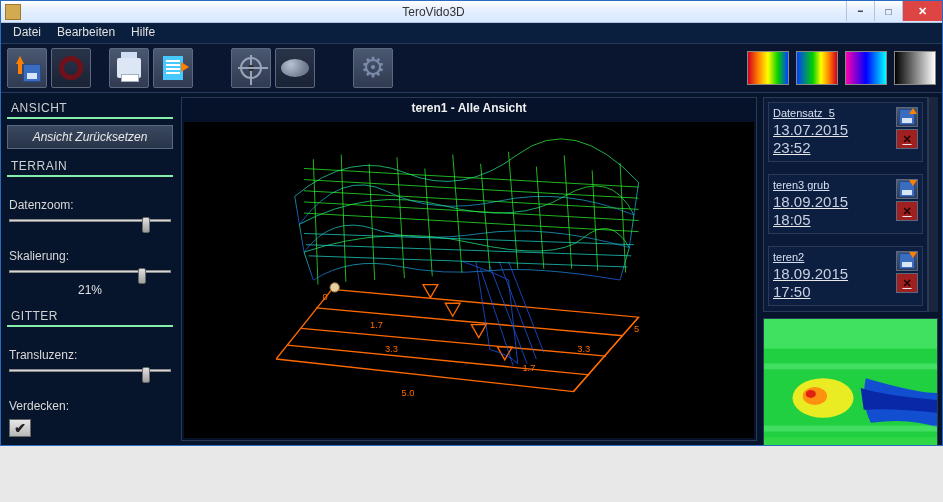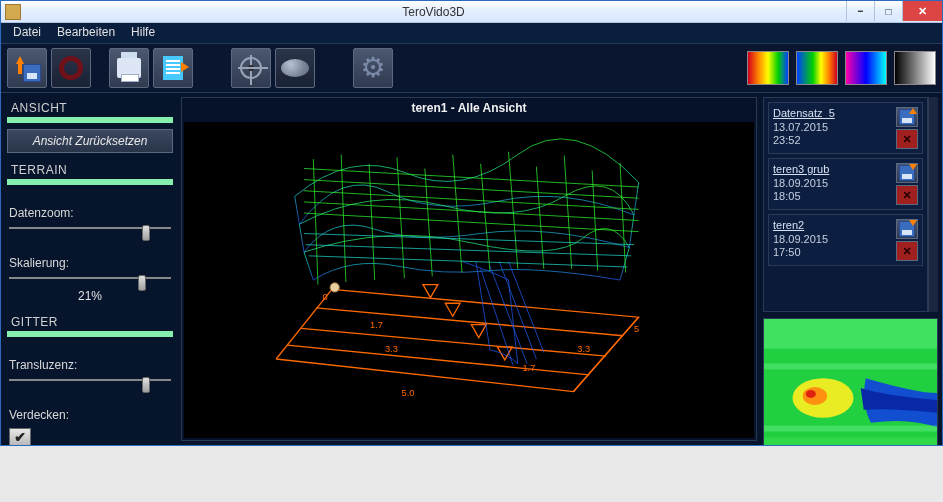--- a/index.html
+++ b/index.html
@@ -22,37 +22,37 @@
   .tb-btn.dark{ background:linear-gradient(#2a3448,#1a2235);}
   .tb-sep{ width:10px;}
   .tb-space{ flex:1;}
   .gradient-swatch{ width:42px; height:34px; border:1px solid #888; margin-left:3px; cursor:pointer;}
   .gs1{ background:linear-gradient(90deg,#d00020,#ff8000 25%,#ffff00 50%,#00d000 75%,#0040ff);}
   .gs2{ background:linear-gradient(90deg,#0040ff,#00d000 40%,#ffff00 60%,#ff8000 80%,#d00020);}
   .gs3{ background:linear-gradient(90deg,#ff00aa,#0000ff 50%,#00ffff);}
   .gs4{ background:linear-gradient(90deg,#000,#fff);}
   .content{ flex:1; display:flex; padding:4px; gap:6px; overflow:hidden;}
   .sidebar{ width:170px; display:flex; flex-direction:column; gap:4px; padding:2px;}
-  .section-label{ font-size:12px; color:#d0d0d0; padding:2px 4px; border-bottom:6px solid #86efac; letter-spacing:0.5px;}
+  .section-label{ font-size:12px; color:#d0d0d0; padding:2px 4px; border-bottom:2px solid #86efac; letter-spacing:0.5px;}
   .reset-btn{ background:linear-gradient(#3a4860,#283448); border:1px solid #5a6880; color:#e8e8e8; padding:4px 6px; font-size:12px; cursor:pointer; margin:2px 0 4px 0;font-style:italic;}
   .field-label{ font-size:12px; color:#d8d8d8; padding-left:2px; margin-top:17px;}
   .slider{ height:10px; background:linear-gradient(#f0f0f0,#c0c0c0); border:1px solid #888; border-radius:0; position:relative; margin:3px 2px 6px 2px; cursor:pointer;}
   .slider-thumb{ position:absolute; top:-3px; width:8px; height:16px; background:linear-gradient(#e0e0e0,#a0a0a0); border:1px solid #666; border-radius:2px;}
   .scale-val{ text-align:center; color:#e0e0e0; font-size:12px; margin-bottom:6px;}
   .checkbox{ width:22px; height:22px; background:linear-gradient(#e8e8e8,#b8b8b8); border:1px solid #666; display:flex; align-items:center; justify-content:center; margin:2px; cursor:pointer;}
   .checkbox::after{ content:"✔"; color:#222; font-size:14px; font-weight:bold;}
   .main-view{ flex:1; background:#05122a; border:1px solid #2a3a55; display:flex; flex-direction:column; overflow:hidden; position:relative;}
   .view-title{ height:22px; text-align:center; color:#f0f0f0; font-weight:bold; font-size:12px; padding-top:3px;}
   .view-canvas{ flex:1; background:#000; margin:2px; position:relative; overflow:hidden;}
   .right-panel{ width:175px; display:flex; flex-direction:column; gap:6px;}
-  .dataset-list{ flex:1; background:#0a1a38; border:1px solid #2a3a55; padding:4px; display:flex; flex-direction:column; gap:4px; overflow:hidden;}
+  .dataset-list{ flex:1; background:#0a1a38; border:1px solid #2a3a55; padding:4px; display:flex; flex-direction:column; gap:12px; overflow:hidden;text-decoration:underline;}
   .dataset-item{ background:#0c1f40; border:1px solid #2a3a55; padding:4px; display:flex; gap:4px; position:relative;}
   .ds-info{ flex:1; display:flex; flex-direction:column; gap:2px;}
   .ds-name{ color:#d8e0f0; font-size:11px; text-decoration:underline;}
-  .ds-date{ color:#c8d0e0; font-size:11px; line-height:1.2;}
+  .ds-date{ color:#c8d0e0; font-size:15px; line-height:1.2;}
   .ds-btns{ display:flex; flex-direction:column; gap:2px;}
   .ds-btn{ width:22px; height:20px; border:1px solid #5a6880; display:flex; align-items:center; justify-content:center; cursor:pointer; font-size:11px;}
   .ds-btn.save{ background:linear-gradient(#4a5870,#303a50);}
   .ds-btn.del{ background:#a02020; color:#200; font-weight:bold;}
   .preview{ height:155px; background:#000; border:1px solid #2a3a55;}
   .scrollbar{ width:10px; background:#1a2640; border-left:1px solid #2a3a55;}
   
   .ic-save-up{ position:relative; width:28px; height:28px;}
   .ic-save-up .arrow{ position:absolute; left:3px; top:2px; width:0; height:0; border-left:4px solid transparent; border-right:4px solid transparent; border-bottom:8px solid #ff8000;}
   .ic-save-up .arrow::after{ content:""; position:absolute; left:-2px; top:8px; width:4px; height:10px; background:#ff8000;}

